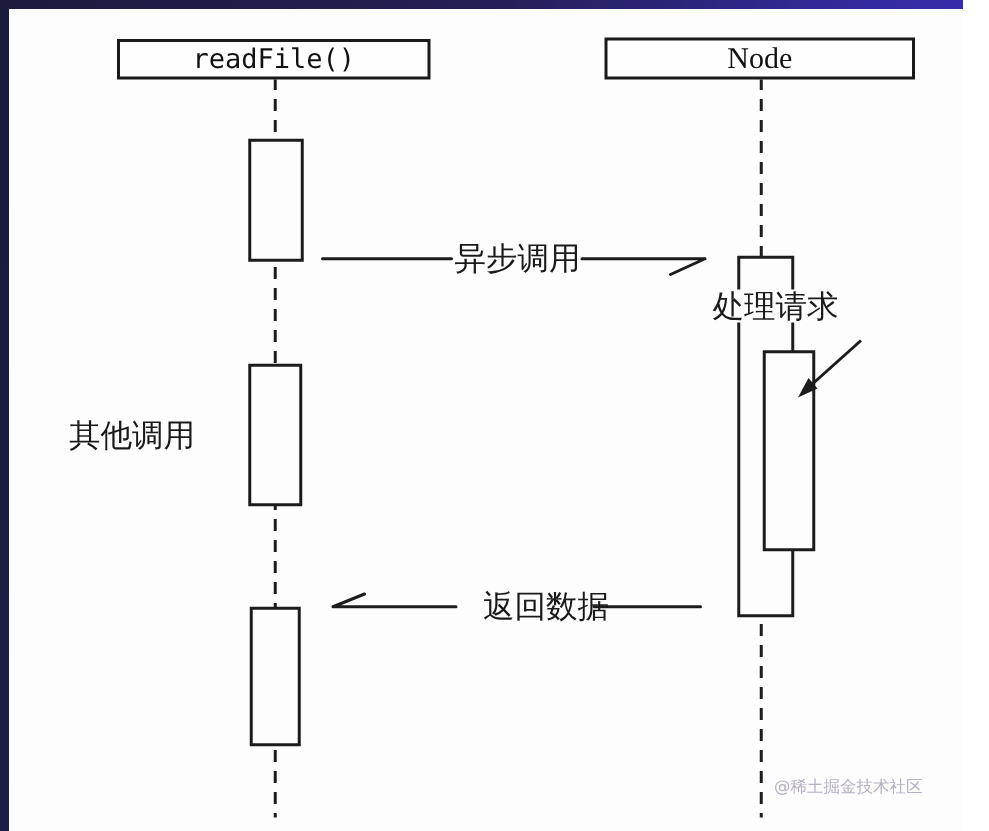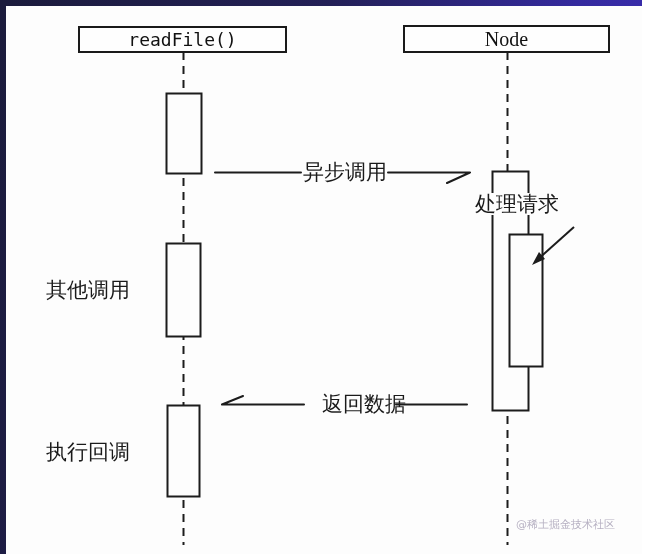--- a/index.html
+++ b/index.html
@@ -70,16 +70,15 @@
     <polygon points="532,265 545,259 539,252" fill="#1c1c1c"></polygon>
   </svg>
 
   <div class="actor actor-left">readFile()</div>
   <div class="actor actor-right">Node</div>
 
   <div class="lbl lbl-async">异步调用</div>
   <div class="lbl lbl-other">其他调用</div>
   <div class="lbl lbl-handle">处理请求</div>
   <div class="lbl lbl-return">返回数据</div>
-  <div class="lbl lbl-exec">执行回调</div>
 
   <div class="watermark">@稀土掘金技术社区</div>
 </div>
 
 </body></html>

